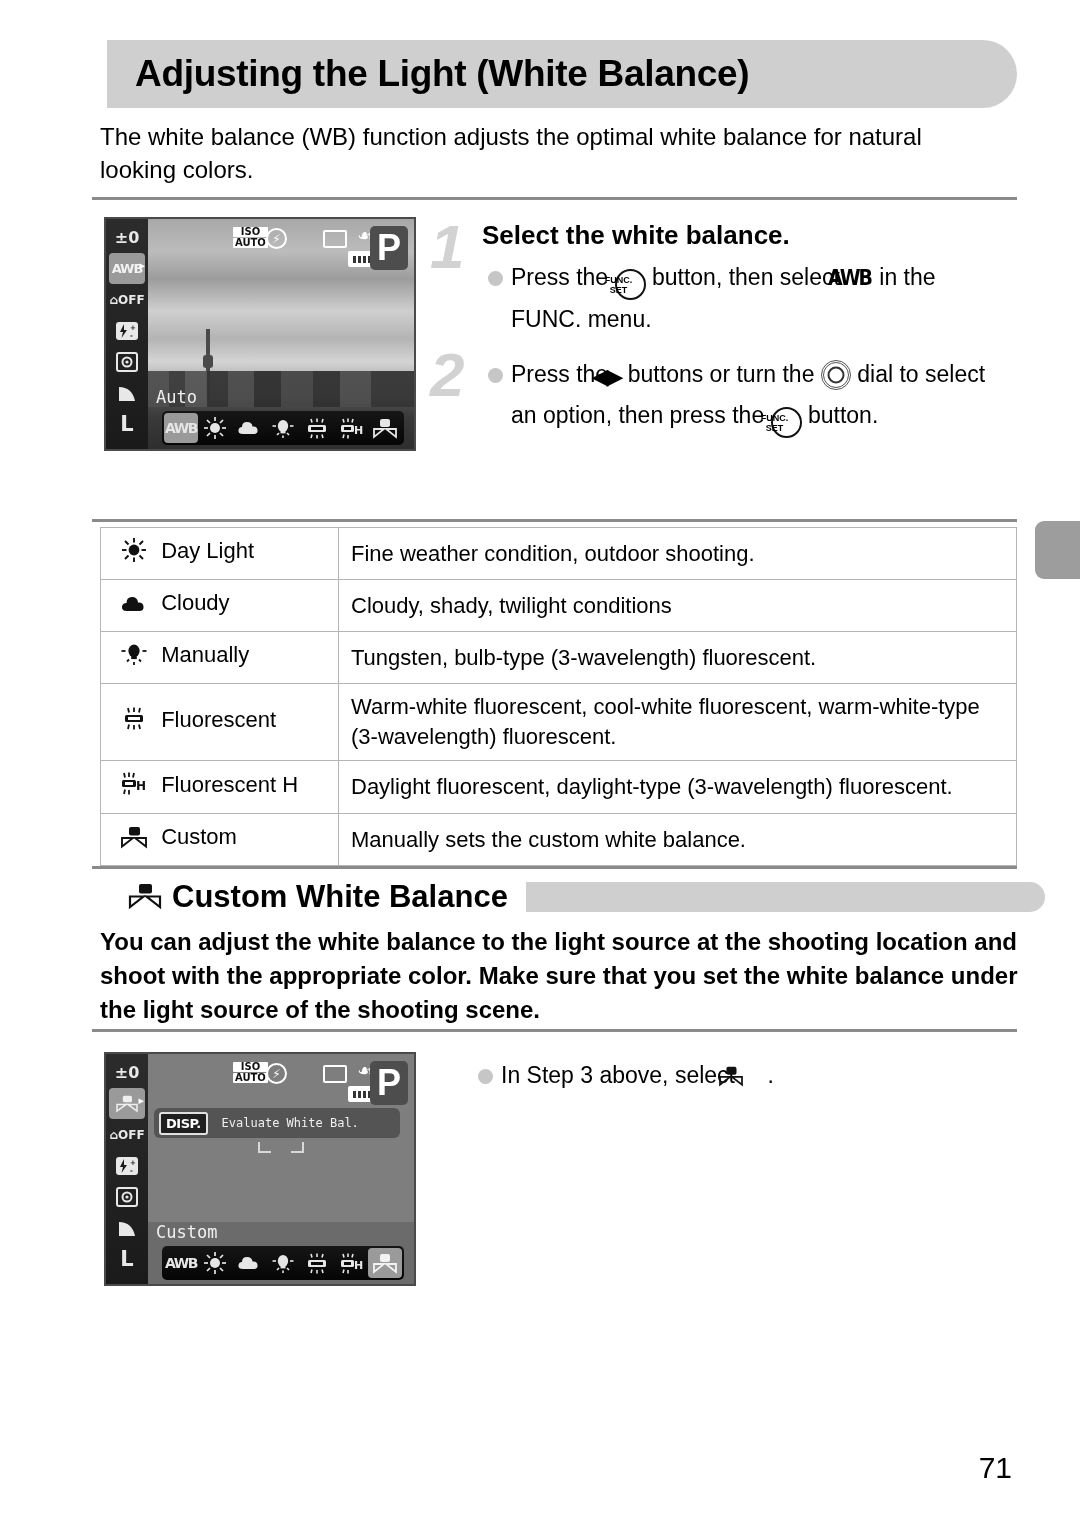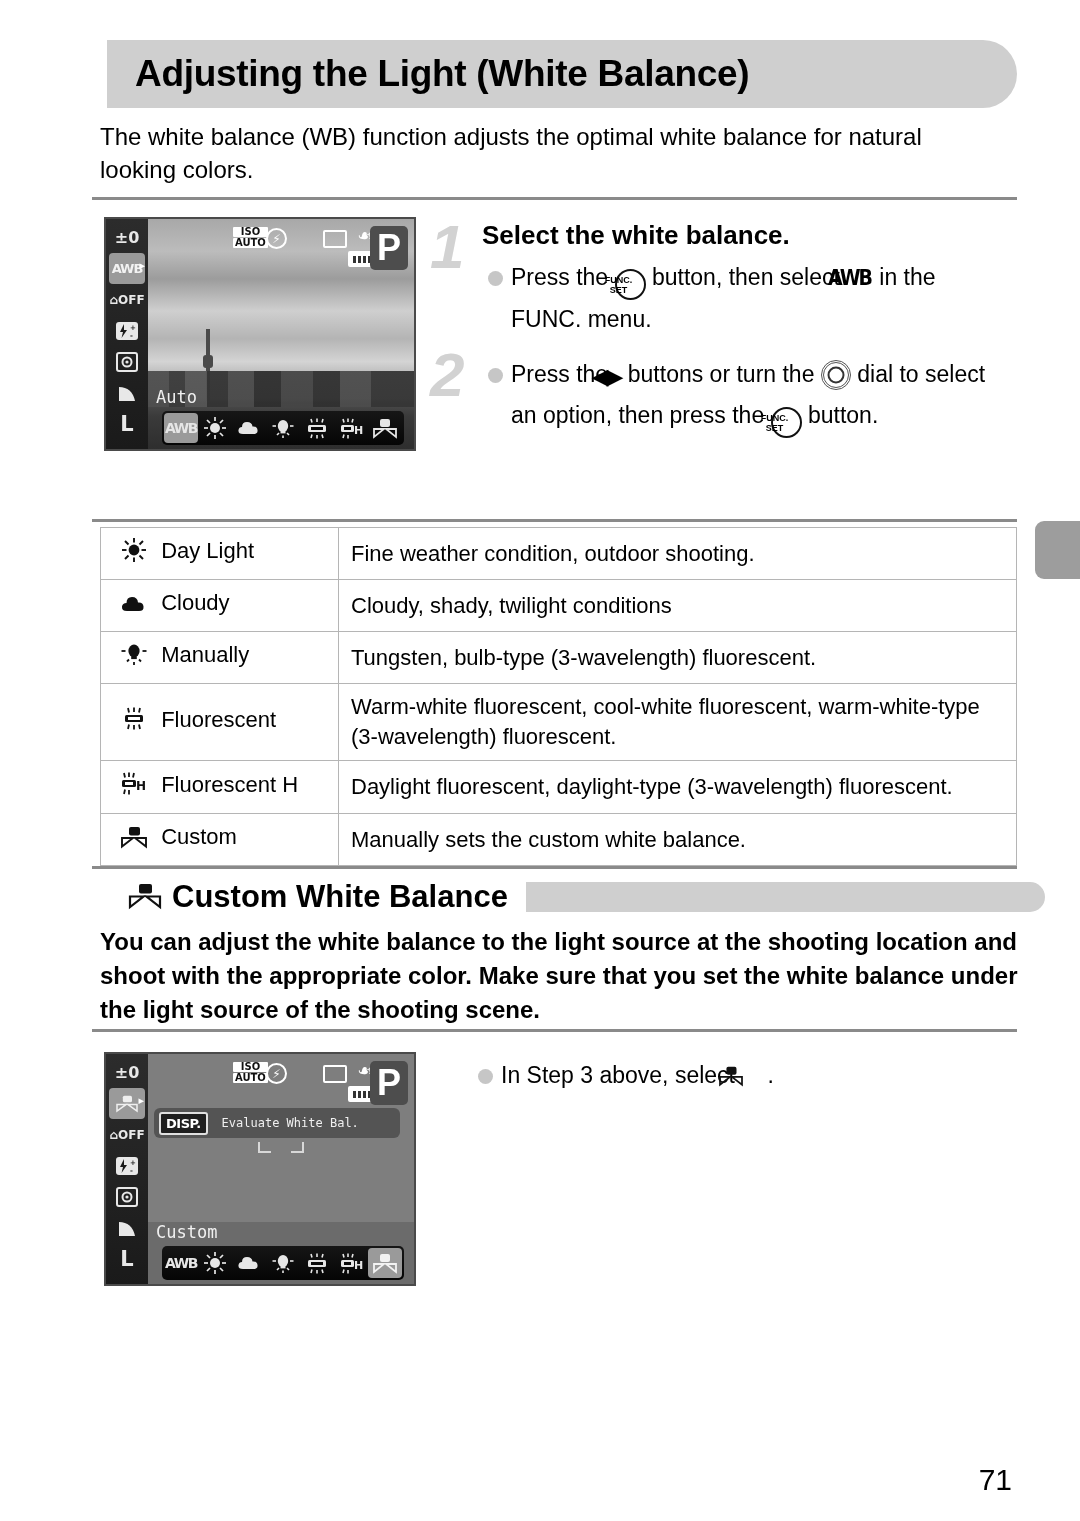--- a/index.html
+++ b/index.html
@@ -413,21 +413,21 @@
     position: absolute;
     left: 478px; top: 1056px;
     width: 545px;
     font-size: 23px;
     line-height: 38px;
   }
 
   
   .page-num {
     position: absolute;
-    right: 68px; bottom: 24px;
+    right: 68px; bottom: 36px;
     font-size: 30px;
   }
 </style>
 </head>
 <body>
 
 <div class="title-banner">
   <h1>Adjusting the Light (White Balance)</h1>
 </div>
 

